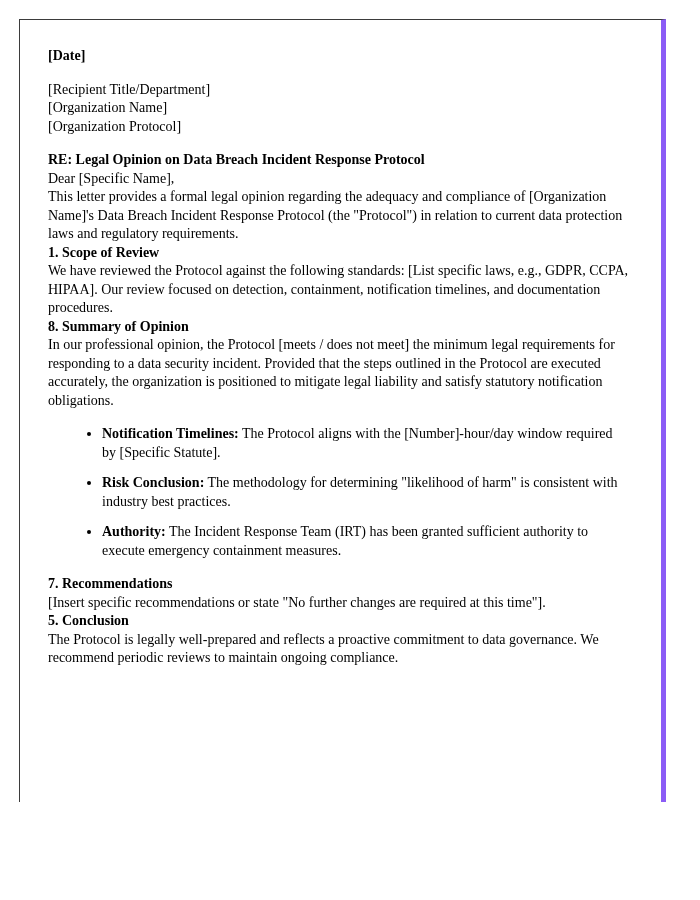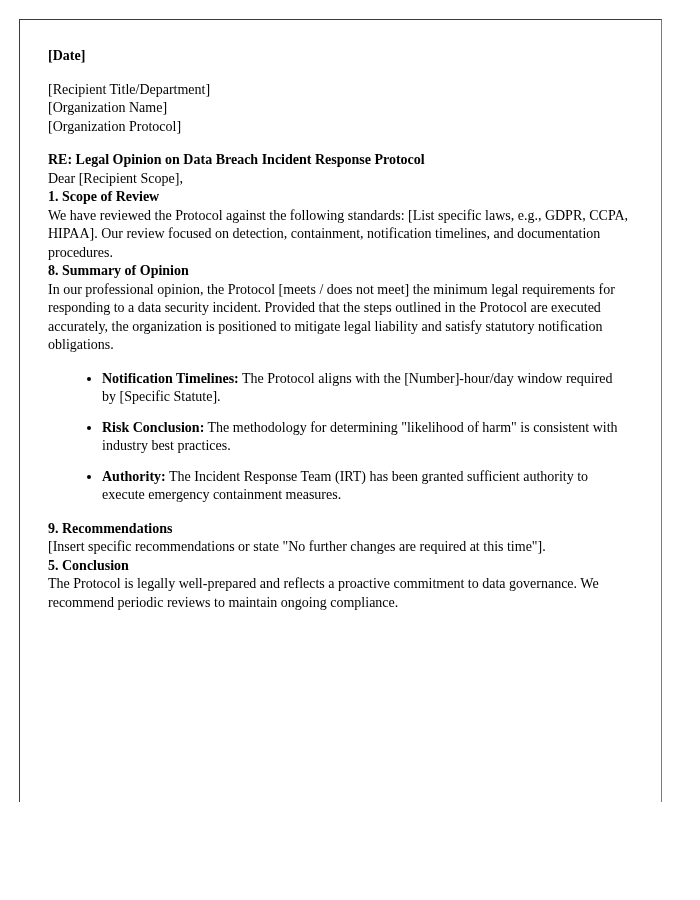--- a/index.html
+++ b/index.html
@@ -18,21 +18,21 @@
   }
   .letter-frame {
     position: absolute;
     left: 19px;
     top: 19px;
     width: 585px;              
     height: 755px;             
     padding: 27px 28px 0 28px;
     border-top: 1px solid #3b3b3b;
     border-left: 1px solid #3b3b3b;
-    border-right: 1px solid #8b5cf6;
+    border-right: 5px solid #8b5cf6;
     border-bottom: none;
     overflow: hidden;
     background: #ffffff;
     font-family: "Liberation Serif", "DejaVu Serif", serif;
     font-size: 14px;
     line-height: 18.5px;
     color: #000000;
   }
   .letter-frame p, .letter-frame .addr-line {
     margin: 0;
@@ -59,42 +59,43 @@
     <p class="block bold">[Date]</p>
 
     <div class="block">
       <div class="addr-line">[Recipient Title/Department]</div>
       <div class="addr-line">[Organization Name]</div>
       <div class="addr-line">[Organization Protocol]</div>
     </div>
 
     <p class="block bold">RE: Legal Opinion on Data Breach Incident Response Protocol</p>
 
-    <p class="block">Dear [Recipient Scope],</p>
+    <p class="block">Dear [Specific Name],</p>
 
+    <p class="block">This letter provides a formal legal opinion regarding the adequacy and compliance of [Organization Name]'s Data Breach Incident Response Protocol (the "Protocol") in relation to current data protection laws and regulatory requirements.</p>
 
     <p class="block bold">1. Scope of Review</p>
     <p class="block">We have reviewed the Protocol against the following standards: [List specific laws, e.g., GDPR, CCPA, HIPAA]. Our review focused on detection, containment, notification timelines, and documentation procedures.</p>
 
     <p class="block bold">8. Summary of Opinion</p>
     <p class="block">In our professional opinion, the Protocol [meets / does not meet] the minimum legal requirements for responding to a data security incident. Provided that the steps outlined in the Protocol are executed accurately, the organization is positioned to mitigate legal liability and satisfy statutory notification obligations.</p>
 
 
     <ul class="observations">
       <li>
         <span class="bold">Notification Timelines:</span><span> The Protocol aligns with the [Number]-hour/day window required by [Specific Statute].</span>
       </li>
       <li>
         <span class="bold">Risk Conclusion:</span><span> The methodology for determining "likelihood of harm" is consistent with industry best practices.</span>
       </li>
       <li>
         <span class="bold">Authority:</span><span> The Incident Response Team (IRT) has been granted sufficient authority to execute emergency containment measures.</span>
       </li>
     </ul>
 
-    <p class="block bold">9. Recommendations</p>
+    <p class="block bold">7. Recommendations</p>
     <p class="block">[Insert specific recommendations or state "No further changes are required at this time"].</p>
 
     <p class="block bold">5. Conclusion</p>
     <p class="block">The Protocol is legally well-prepared and reflects a proactive commitment to data governance. We recommend periodic reviews to maintain ongoing compliance.</p>
 
   </div>
 </div>
 
 </body></html>

